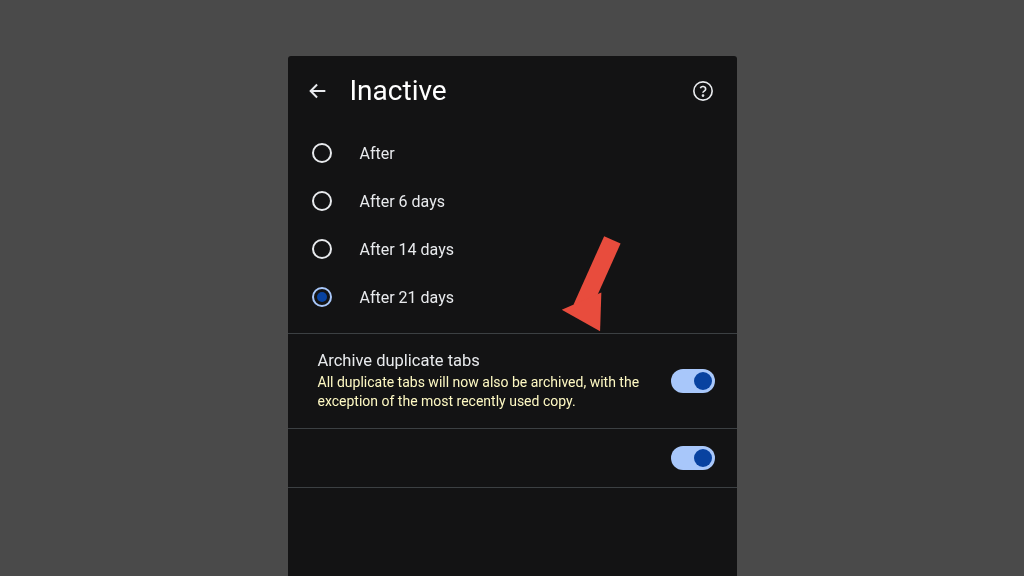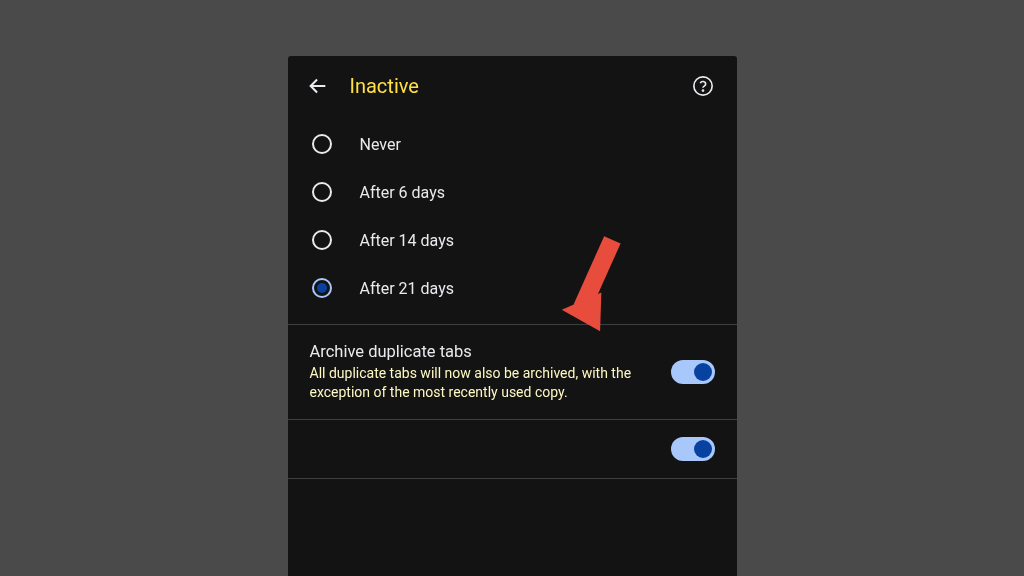--- a/index.html
+++ b/index.html
@@ -36,23 +36,23 @@
       width: 24px;
       height: 24px;
       display: flex;
       align-items: center;
       justify-content: center;
       cursor: pointer;
       margin-right: 20px;
       margin-left: 2px;
     }
     .title {
-      font-size: 20px;
+      font-size: 28px;
       font-weight: 400;
-      color: #fde047;
+      color: #ffffff;
       flex: 1;
     }
     .help-btn {
       width: 24px;
       height: 24px;
       display: flex;
       align-items: center;
       justify-content: center;
       cursor: pointer;
       margin-right: 6px;
@@ -95,20 +95,21 @@
     }
     .divider {
       height: 1px;
       background: #3c4043;
     }
     .setting-item {
       padding: 17px 22px;
       display: flex;
       align-items: center;
       gap: 16px;
+      margin-left: 8px;
     }
     .setting-text {
       flex: 1;
     }
     .setting-title {
       font-size: 16.5px;
       color: #e8eaed;
       margin-bottom: 3px;
     }
     .setting-desc {
@@ -159,21 +160,21 @@
         <circle cx="12" cy="12" r="10"></circle>
         <path d="M9.1 9a3 3 0 0 1 5.8 1c0 2-3 2.2-3 4"></path>
         <circle cx="12" cy="17" r="0.6" fill="#e8eaed"></circle>
       </svg>
     </div>
   </div>
 
   <div class="radio-group">
     <div class="radio-item">
       <div class="radio-circle"></div>
-      <div class="radio-label">Never</div>
+      <div class="radio-label">After</div>
     </div>
     <div class="radio-item">
       <div class="radio-circle"></div>
       <div class="radio-label">After 6 days</div>
     </div>
     <div class="radio-item">
       <div class="radio-circle"></div>
       <div class="radio-label">After 14 days</div>
     </div>
     <div class="radio-item">

